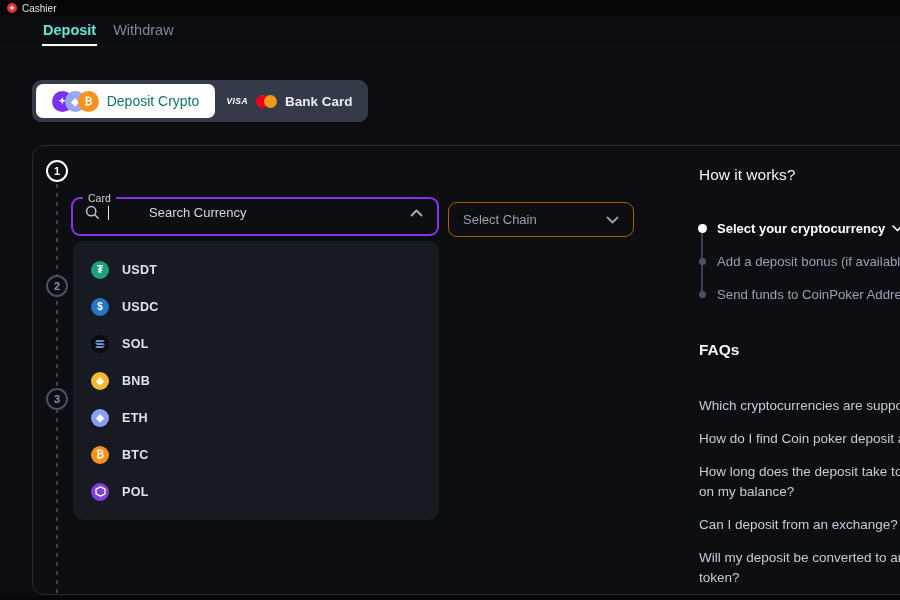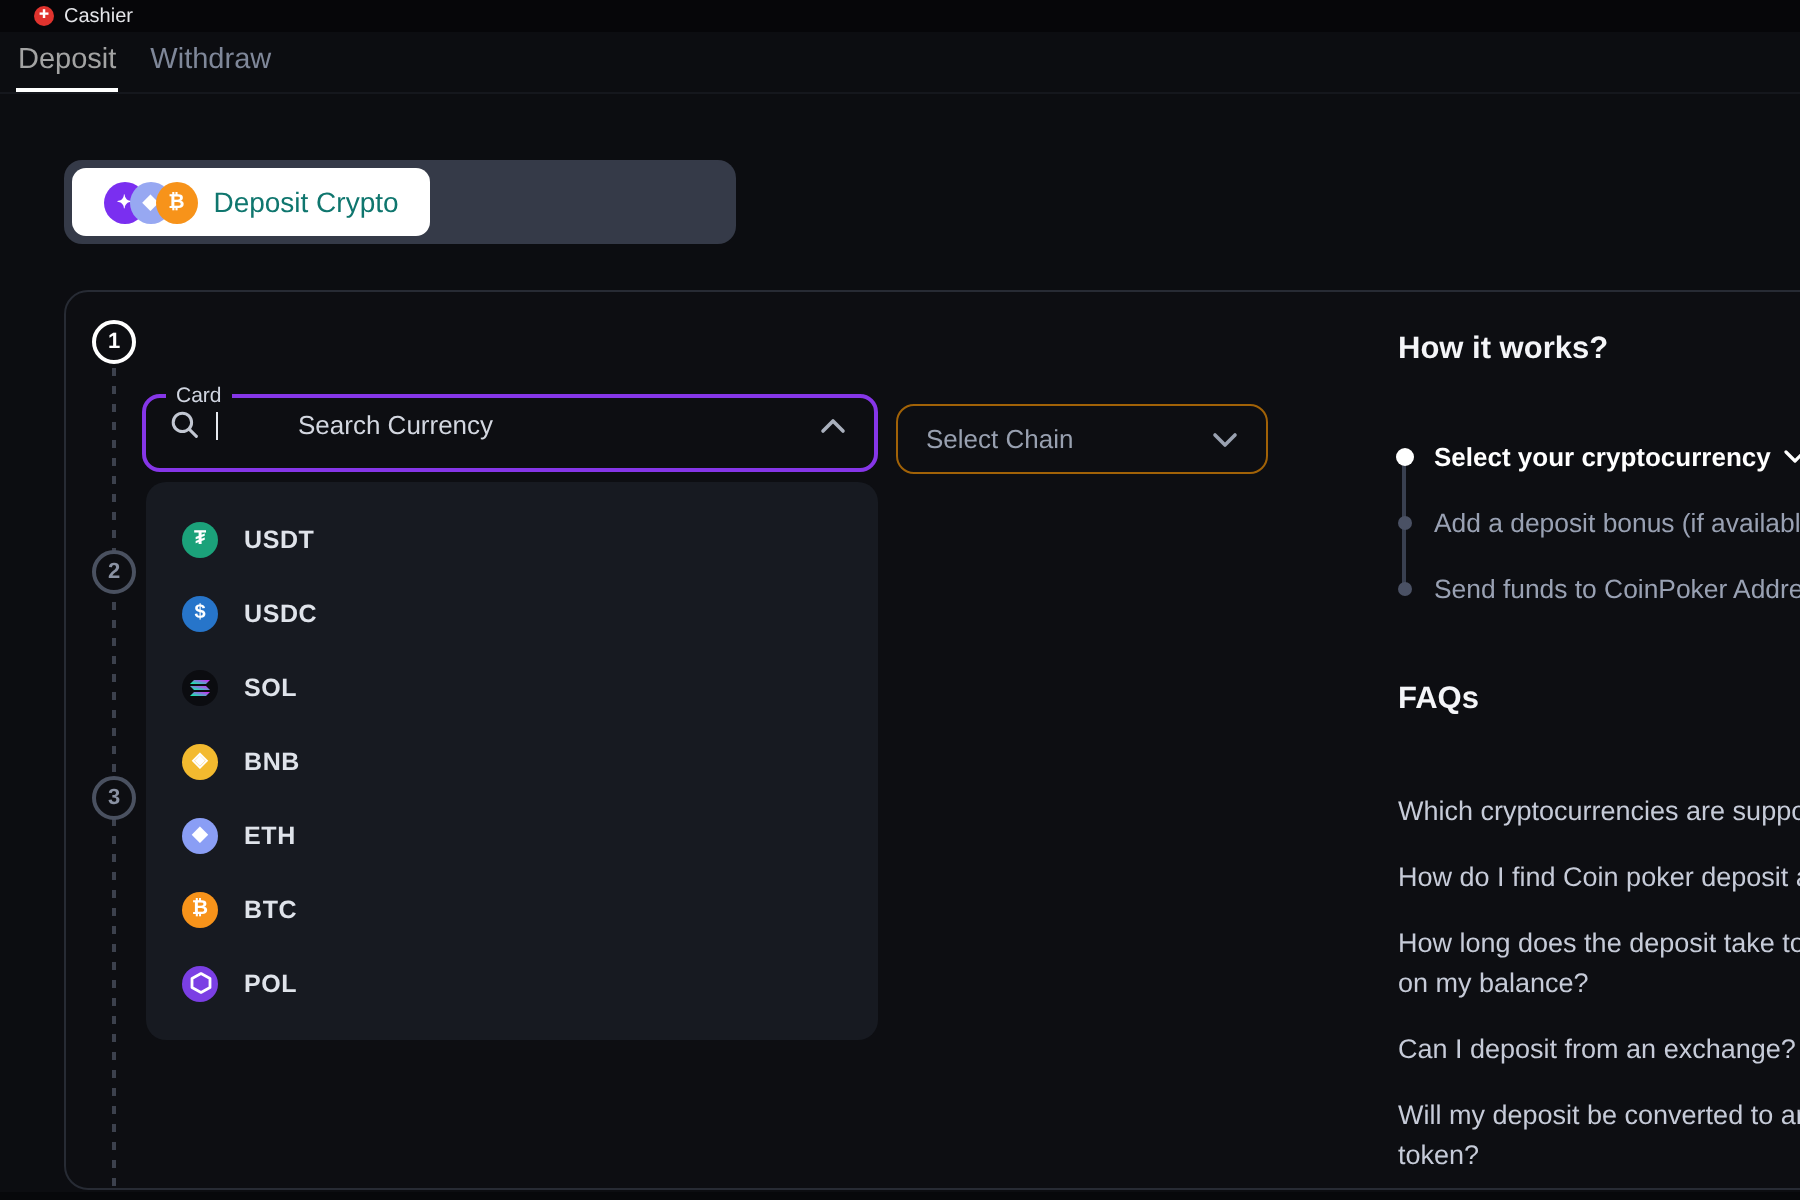--- a/index.html
+++ b/index.html
@@ -9,37 +9,37 @@
     overflow: hidden;
     background: #0c0d11;
     font-family: "Liberation Sans", sans-serif;
     color: #e8eaf0;
   }
 
   
   .topbar {
     position: absolute; left: 0; top: 0; width: 900px; height: 16px;
     background: #060609; display: flex; align-items: center; gap: 5px;
-    padding-left: 17px;
+    padding-left: 7px;
   }
   .app-logo {
     width: 10px; height: 10px; border-radius: 50%;
     display: flex; align-items: center; justify-content: center;
     font-size: 6px; color: #fff; line-height: 1;
   }
   .app-title { font-size: 10px; color: #e4e5e9; }
 
   
   .tabrow {
     position: absolute; left: 0; top: 16px; width: 900px; height: 31px;
     display: flex; align-items: flex-end; gap: 15px; padding: 0 0 0 8px;
     border-bottom: 1px solid #15171d; background: #0c0d11;
   }
   .tab { font-size: 14.5px; padding: 4px 1px 6px; cursor: pointer; }
-  .tab.active { color: #a3a3a3; border-bottom: 2px solid #fff; font-weight: 400; }
+  .tab.active { color: #5eead4; border-bottom: 2px solid #fff; font-weight: 700; margin-left: 34px; }
   .tab.inactive { color: #7f8799; border-bottom: 2px solid transparent; }
 
   
   .toggle {
     position: absolute; left: 32px; top: 80px; width: 336px; height: 42px;
     background: #353a48; border-radius: 9px; display: flex; align-items: center;
     padding: 4px;
   }
   .toggle-btn {
     height: 34px; border-radius: 7px; display: flex; align-items: center;
@@ -131,21 +131,21 @@
     display: flex; align-items: center; justify-content: center;
     color: #fff; font-size: 10px; font-weight: bold; flex: none;
   }
   .coin .glyph { line-height: 1; }
   .sym { font-size: 12.5px; font-weight: bold; color: #dfe3ea; letter-spacing: .3px; }
 
   
   .rightcol { position: absolute; left: 666px; top: 0; width: 360px; }
   .hiw-title {
     position: absolute; left: 0; top: 20px;
-    font-size: 15.5px; font-weight: bold; color: #f4f5f8;
+    font-size: 15.5px; font-weight: normal; color: #f4f5f8;
   }
   .timeline { position: absolute; left: 0; top: 75px; }
   .timeline .connector {
     position: absolute; left: 2px; top: 9px; width: 2px; height: 64px; background: #394050;
   }
   .tl-item { position: relative; padding-left: 18px; line-height: 16px; margin-bottom: 17px; white-space: nowrap; }
   .tl-item .dot {
     position: absolute; left: 0; top: 4px; width: 7px; height: 7px; border-radius: 50%;
     background: #4a5164;
   }
@@ -179,20 +179,28 @@
 </div>
 
 <div class="toggle">
   <div class="toggle-btn crypto">
     <span class="cointrio">
       <span class="c chp">✦</span>
       <span class="c eth">◆</span>
       <span class="c btc">₿</span>
     </span>
     <span class="crypto-label">Deposit Crypto</span>
+  </div>
+  <div class="toggle-btn card">
+    <span class="visa-logo">VISA</span>
+    <span class="mc-logo">
+        <i class="mc-red"></i>
+        <i class="mc-org"></i>
+      </span>
+    <span class="card-label">Bank Card</span>
   </div>
 </div>
 
 <div class="panel">
 
   <div class="dash-line"></div>
   <div class="step-circle step-1">1</div>
   <div class="step-circle step-2">2</div>
   <div class="step-circle step-3">3</div>
 

